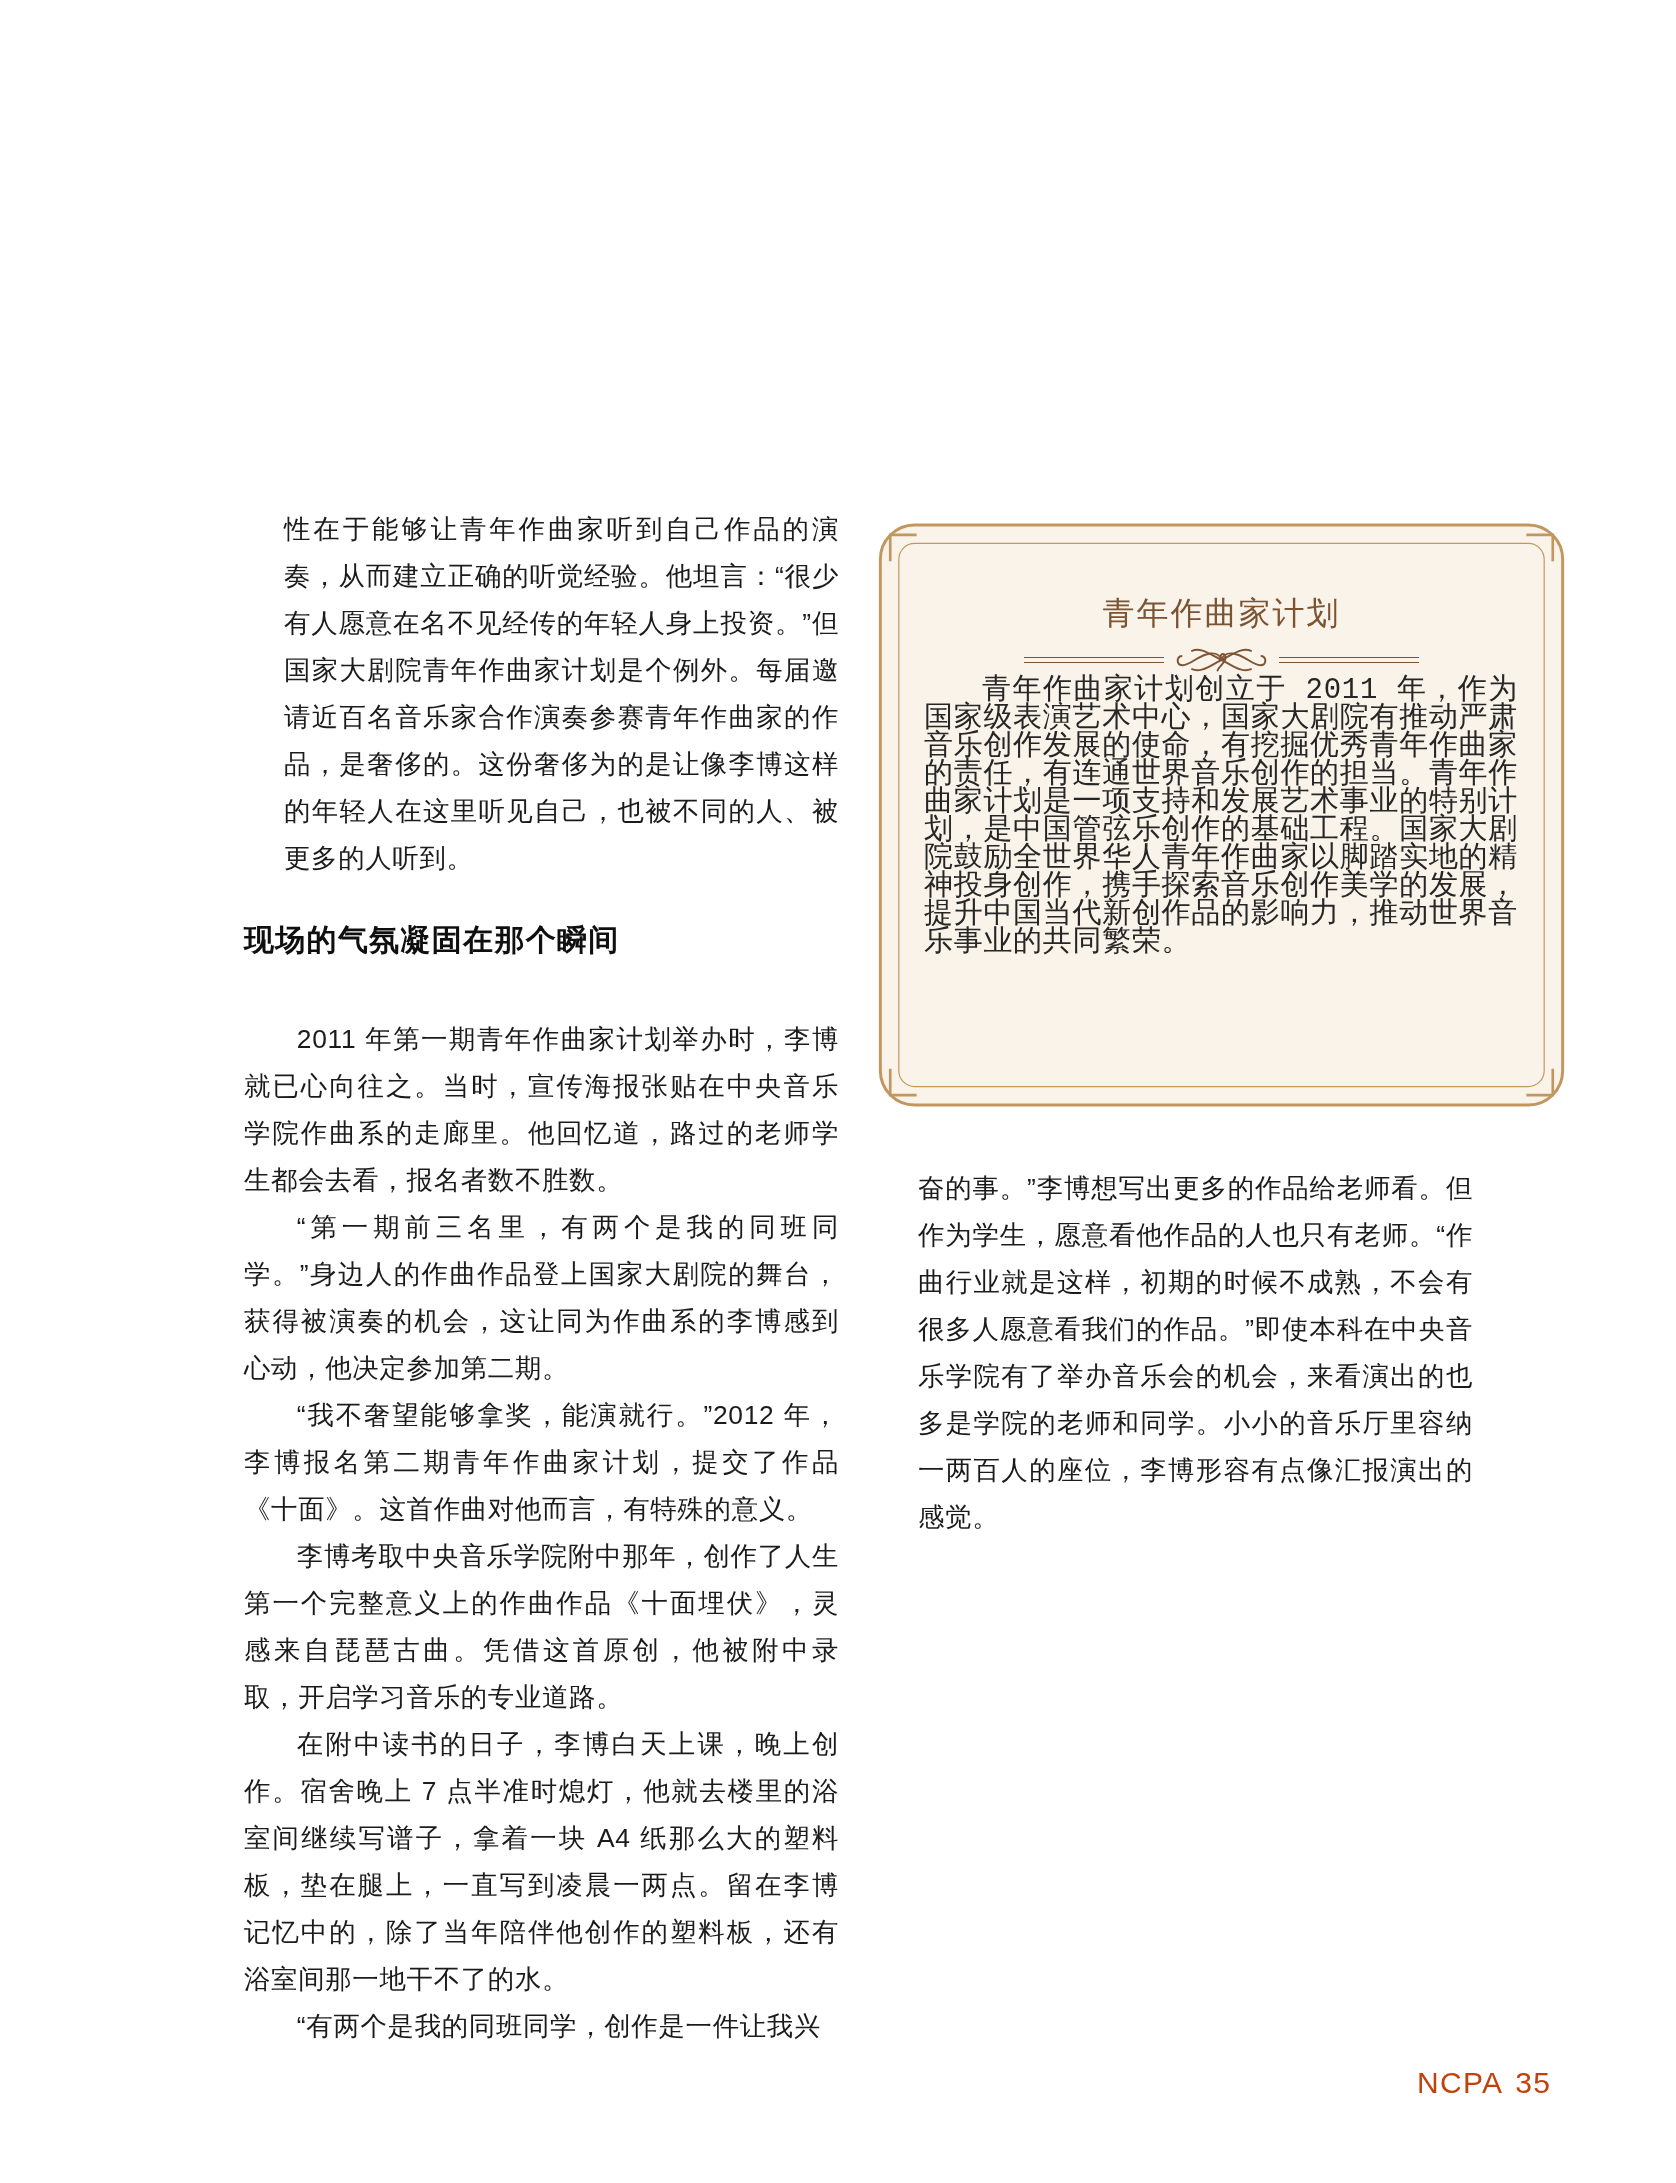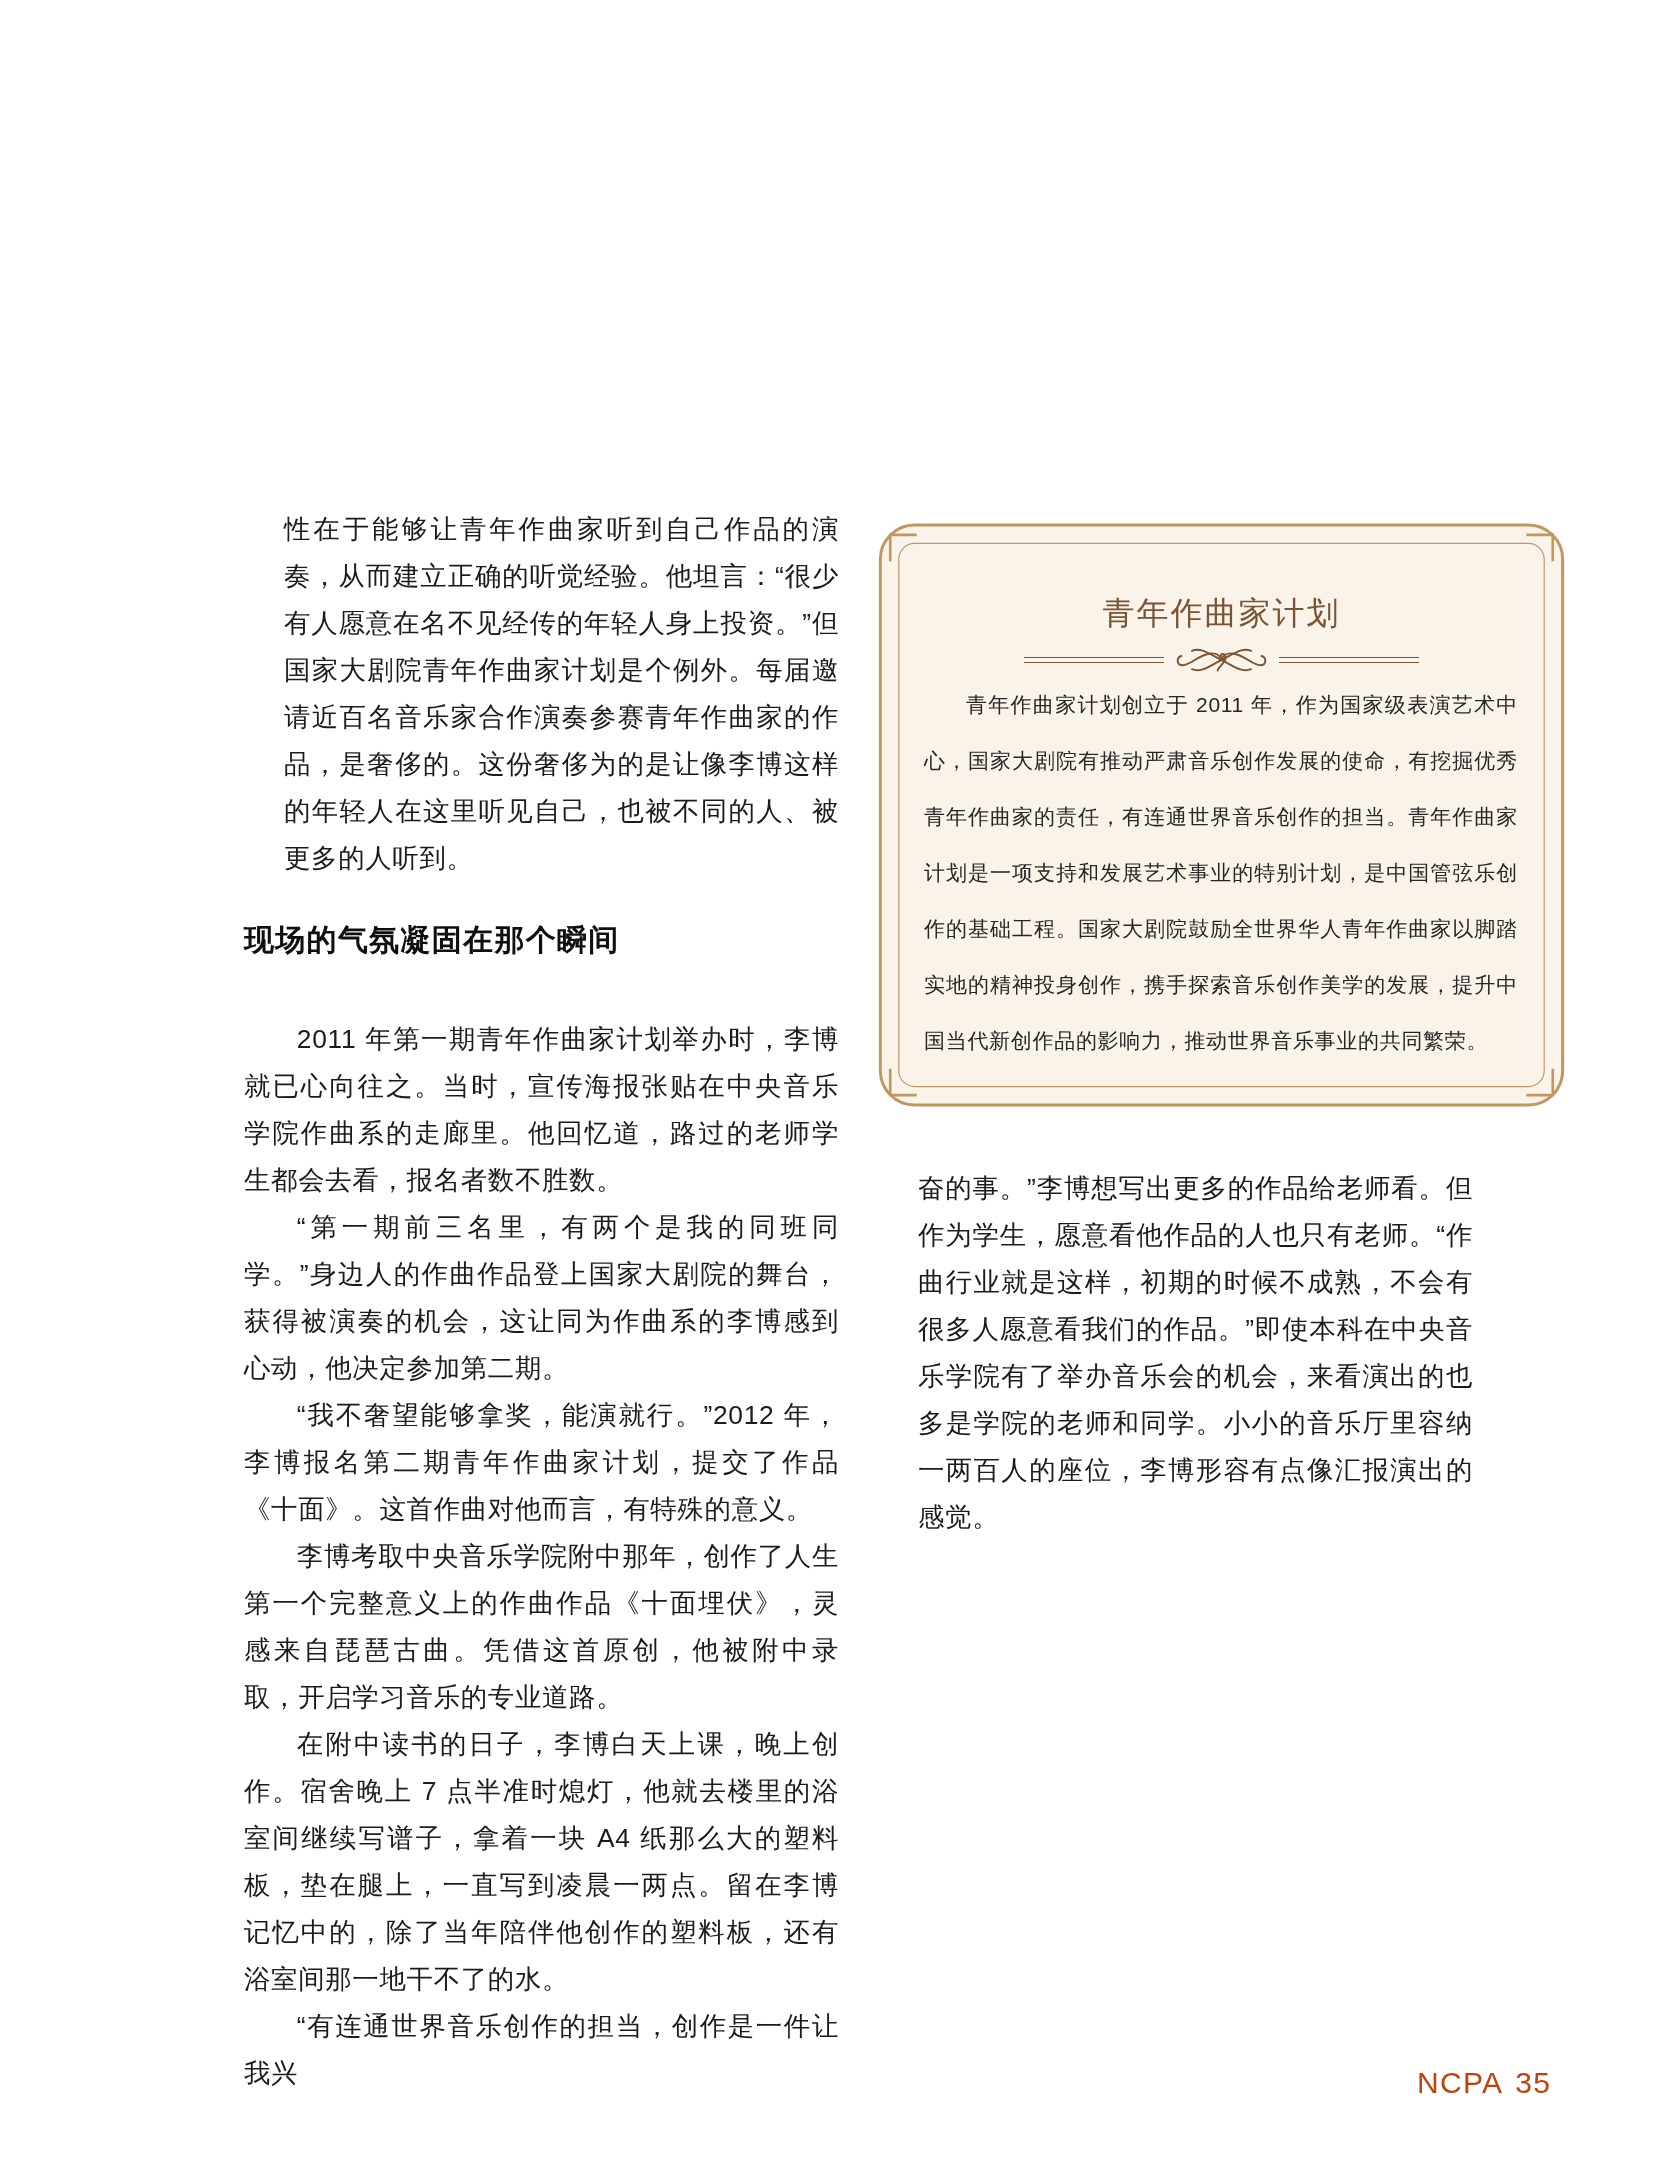--- a/index.html
+++ b/index.html
@@ -52,25 +52,26 @@
     display:flex;align-items:center;justify-content:center;gap:8px;
   }
   .divider .dline{
     width:140px;height:4px;
     border-top:1.3px solid #7d5535;
     border-bottom:1.3px solid #7d5535;
   }
   .divider .orn{width:99px;height:42px;flex:0 0 auto;}
   .box-body{
     position:absolute;left:46px;top:154px;width:594px;
-    font-size:21px;line-height:56px;
+    font-size:29px;line-height:28px;
     letter-spacing:0.7px;
     text-align:justify;
     text-indent:2em;
     color:#262626;
+    font-family:Liberation Mono, monospace;
   }
   
   .footer{
     position:absolute;left:1417px;top:2066px;
     font-size:30px;color:#c2410c;
     display:flex;align-items:baseline;gap:12px;
     letter-spacing:1.3px;
   }
 </style>
 </head>
@@ -79,21 +80,21 @@
 <div class="page">
 
   <div class="col left-col">
     <p class="cont">性在于能够让青年作曲家听到自己作品的演奏，从而建立正确的听觉经验。他坦言：“很少有人愿意在名不见经传的年轻人身上投资。”但国家大剧院青年作曲家计划是个例外。每届邀请近百名音乐家合作演奏参赛青年作曲家的作品，是奢侈的。这份奢侈为的是让像李博这样的年轻人在这里听见自己，也被不同的人、被更多的人听到。</p>
     <h2 class="section">现场的气氛凝固在那个瞬间</h2>
     <p>2011 年第一期青年作曲家计划举办时，李博就已心向往之。当时，宣传海报张贴在中央音乐学院作曲系的走廊里。他回忆道，路过的老师学生都会去看，报名者数不胜数。</p>
     <p>“第一期前三名里，有两个是我的同班同学。”身边人的作曲作品登上国家大剧院的舞台，获得被演奏的机会，这让同为作曲系的李博感到心动，他决定参加第二期。</p>
     <p>“我不奢望能够拿奖，能演就行。”2012 年，李博报名第二期青年作曲家计划，提交了作品《十面》。这首作曲对他而言，有特殊的意义。</p>
     <p>李博考取中央音乐学院附中那年，创作了人生第一个完整意义上的作曲作品《十面埋伏》，灵感来自琵琶古曲。凭借这首原创，他被附中录取，开启学习音乐的专业道路。</p>
     <p>在附中读书的日子，李博白天上课，晚上创作。宿舍晚上 7 点半准时熄灯，他就去楼里的浴室间继续写谱子，拿着一块 A4 纸那么大的塑料板，垫在腿上，一直写到凌晨一两点。留在李博记忆中的，除了当年陪伴他创作的塑料板，还有浴室间那一地干不了的水。</p>
-    <p>“有连通世界音乐创作的担当，创作是一件让我兴</p>
+    <p>“有两个是我的同班同学，创作是一件让我兴</p>
   </div>
 
   <aside class="box">
     <svg class="frame" viewBox="0 0 1040 885" xmlns="http://www.w3.org/2000/svg" aria-hidden="true">
 
       <path fill="#faf3ea" stroke="none" d="M55,3 H985 A52 52 0 0 1 1037,55 V830 A52 52 0 0 1 985,882 H55 A52 52 0 0 1 3,830 V55 A52 52 0 0 1 55,3 Z"></path>
 
       <path fill="none" stroke="#c2975f" stroke-width="4" d="M18,58 V18 H58 M982,18 H1022 V58 M1022,827 V867 H982 M58,867 H18 V827"></path>
 
       <path fill="none" stroke="#c2975f" stroke-width="4.5" d="M55,3 H985 A52 52 0 0 1 1037,55 V830 A52 52 0 0 1 985,882 H55 A52 52 0 0 1 3,830 V55 A52 52 0 0 1 55,3 Z"></path>

